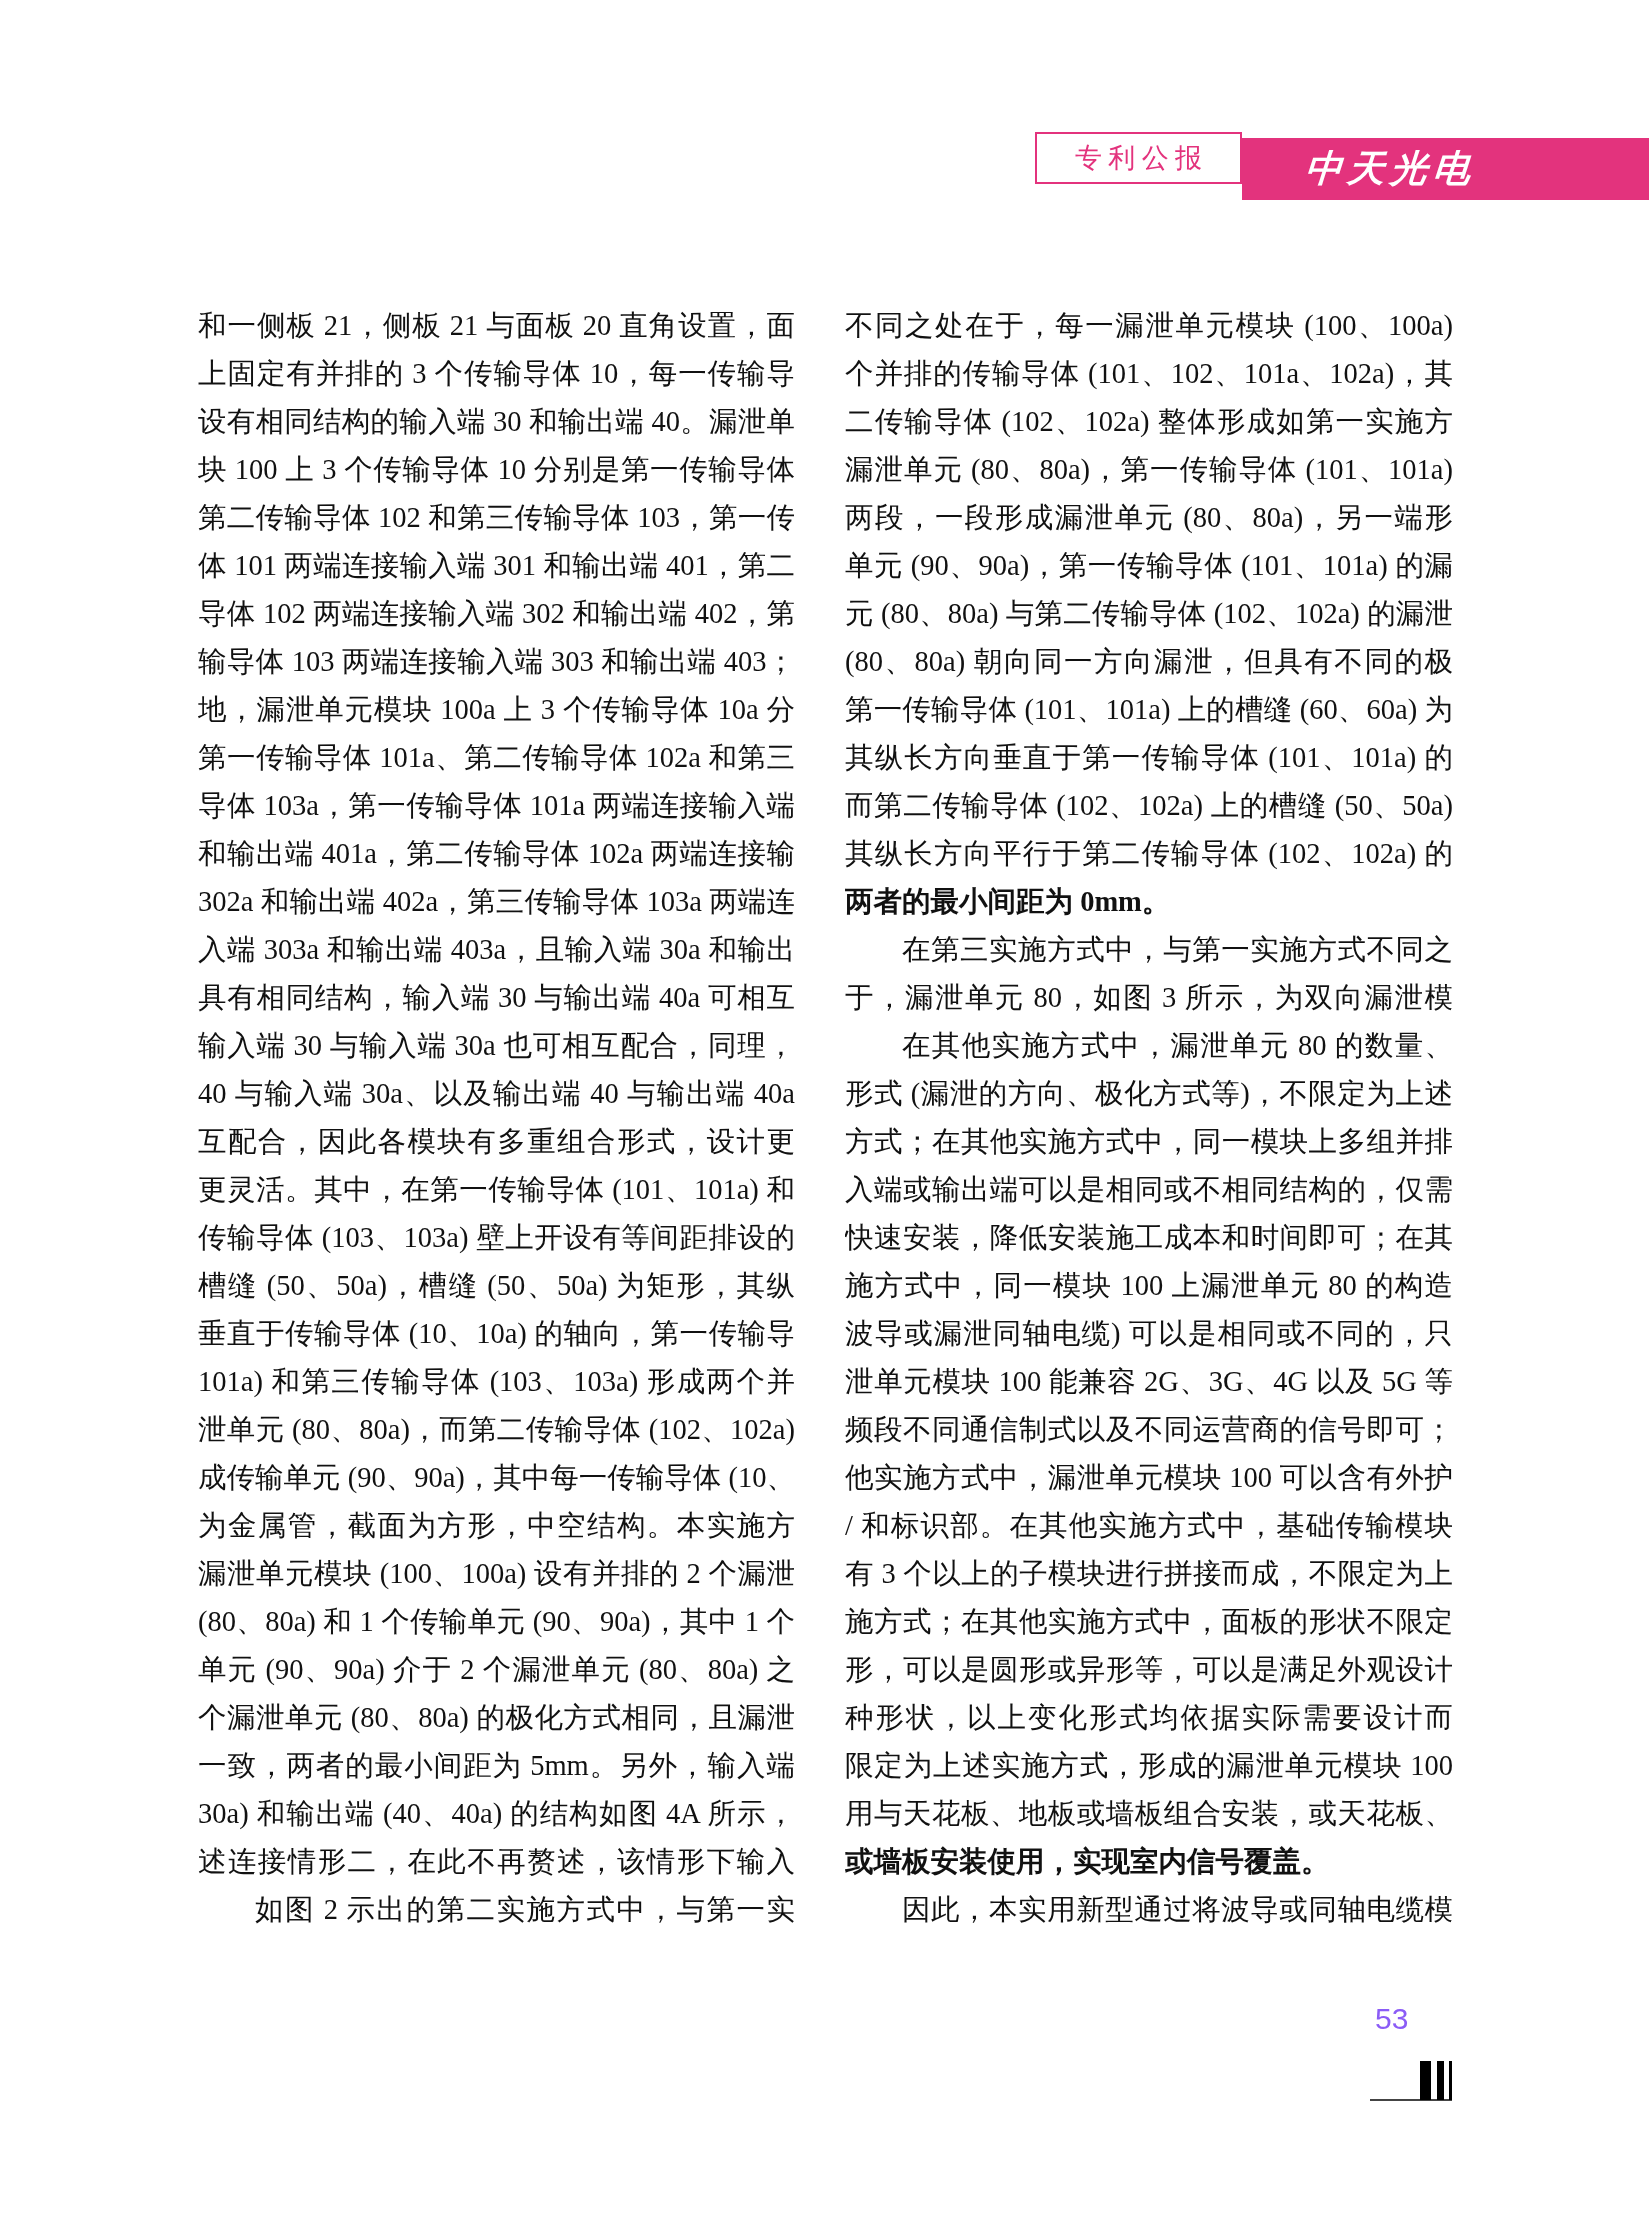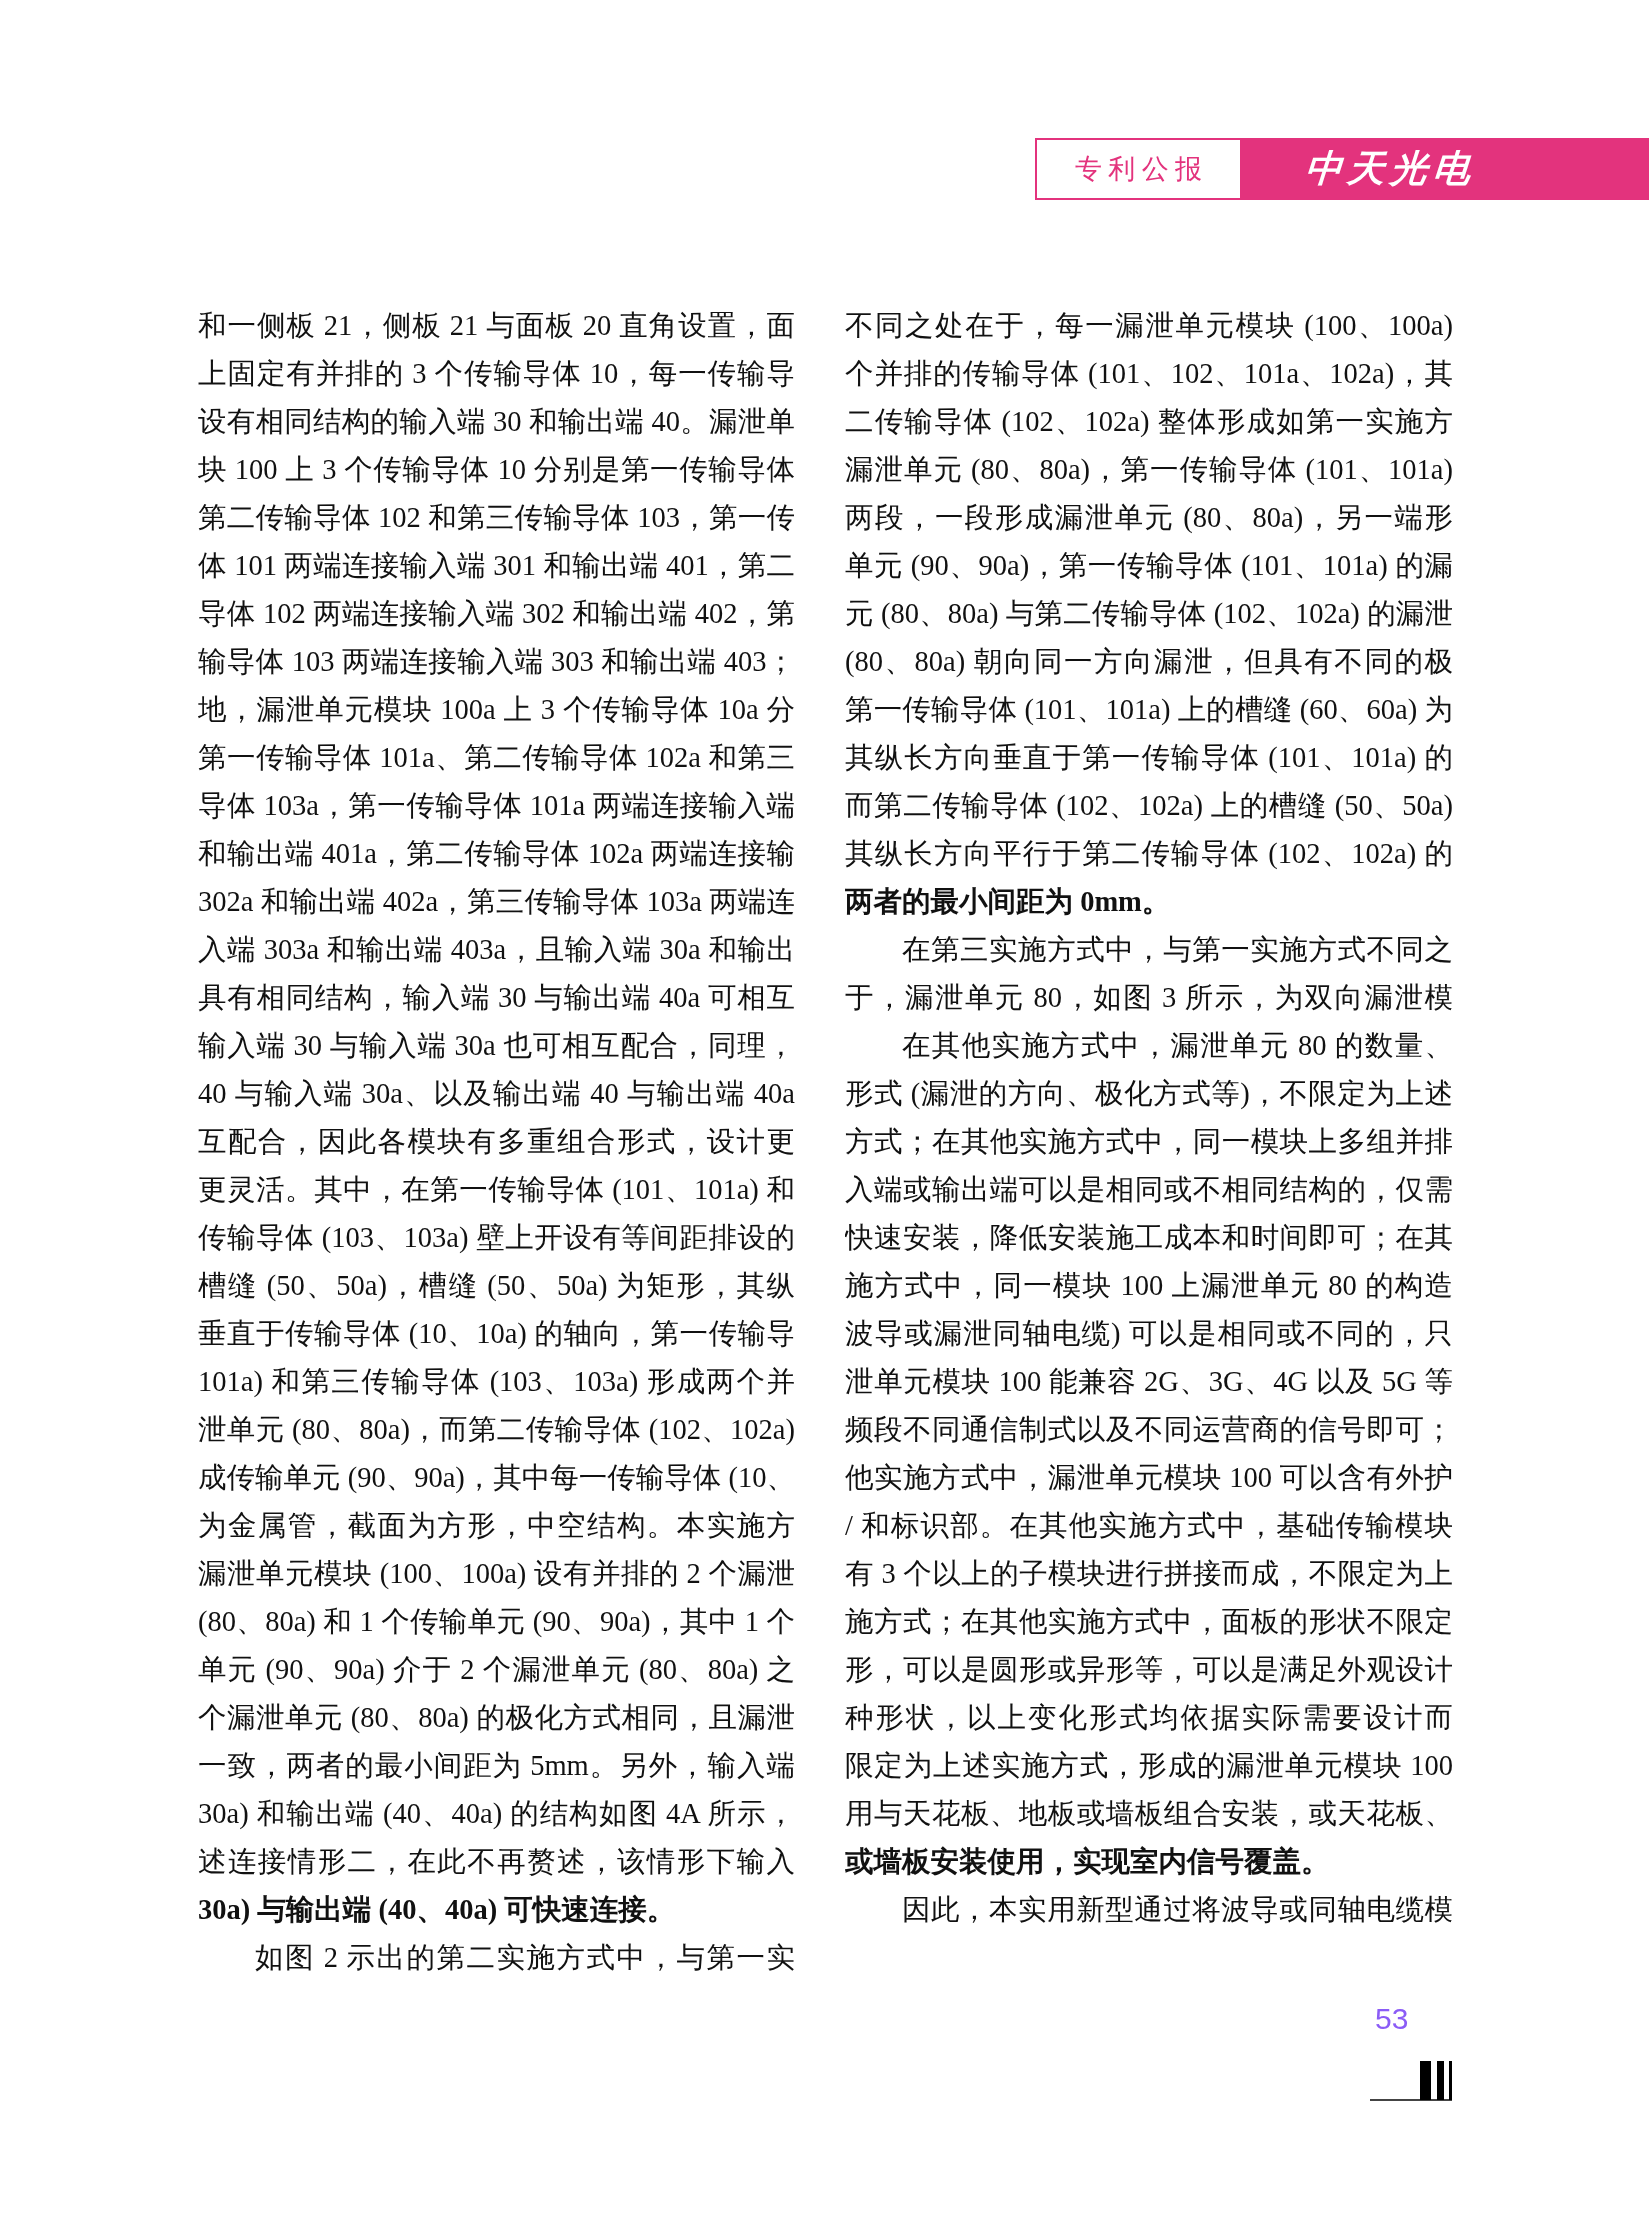--- a/index.html
+++ b/index.html
@@ -6,21 +6,21 @@
   .page{
     position:relative;
     width:1649px;height:2239px;
     background:#ffffff;
     font-family:"Liberation Serif", serif;
     color:#111111;
     overflow:hidden;
   }
   
   .badge{
-    position:absolute;left:1035px;top:138px;width:207px;height:62px;
+    position:absolute;left:1035px;top:132px;width:207px;height:52px;
     background:#ffffff;border:2.9px solid #e3337d;box-sizing:border-box;
     display:flex;align-items:center;justify-content:center;
   }
   .badge-label{
     color:#e3337d;font-size:27px;letter-spacing:6.4px;
     font-family:"Liberation Sans", sans-serif;
     white-space:nowrap;text-indent:6.4px;
   }
   .brand-band{
     position:absolute;left:1242px;top:138px;width:408px;height:62px;
@@ -105,21 +105,20 @@
       <div class="line">泄单元 (80、80a)，而第二传输导体 (102、102a) 处形</div>
       <div class="line">成传输单元 (90、90a)，其中每一传输导体 (10、10a)</div>
       <div class="line">为金属管，截面为方形，中空结构。本实施方式中，</div>
       <div class="line">漏泄单元模块 (100、100a) 设有并排的 2 个漏泄单元</div>
       <div class="line">(80、80a) 和 1 个传输单元 (90、90a)，其中 1 个传输</div>
       <div class="line">单元 (90、90a) 介于 2 个漏泄单元 (80、80a) 之间。2</div>
       <div class="line">个漏泄单元 (80、80a) 的极化方式相同，且漏泄方向</div>
       <div class="line">一致，两者的最小间距为 5mm。另外，输入端 (30、</div>
       <div class="line">30a) 和输出端 (40、40a) 的结构如图 4A 所示，类似上</div>
       <div class="line">述连接情形二，在此不再赘述，该情形下输入端 (30、</div>
-      <div class="line para-end">30a) 与输出端 (40、40a) 可快速连接。</div>
       <div class="line indent">如图 2 示出的第二实施方式中，与第一实施方式</div>
     </div>
   <div class="col col-right">
       <div class="line">不同之处在于，每一漏泄单元模块 (100、100a) 设有 2</div>
       <div class="line">个并排的传输导体 (101、102、101a、102a)，其中第</div>
       <div class="line">二传输导体 (102、102a) 整体形成如第一实施方式的</div>
       <div class="line">漏泄单元 (80、80a)，第一传输导体 (101、101a) 分作</div>
       <div class="line">两段，一段形成漏泄单元 (80、80a)，另一端形成传输</div>
       <div class="line">单元 (90、90a)，第一传输导体 (101、101a) 的漏泄单</div>
       <div class="line">元 (80、80a) 与第二传输导体 (102、102a) 的漏泄单元</div>

